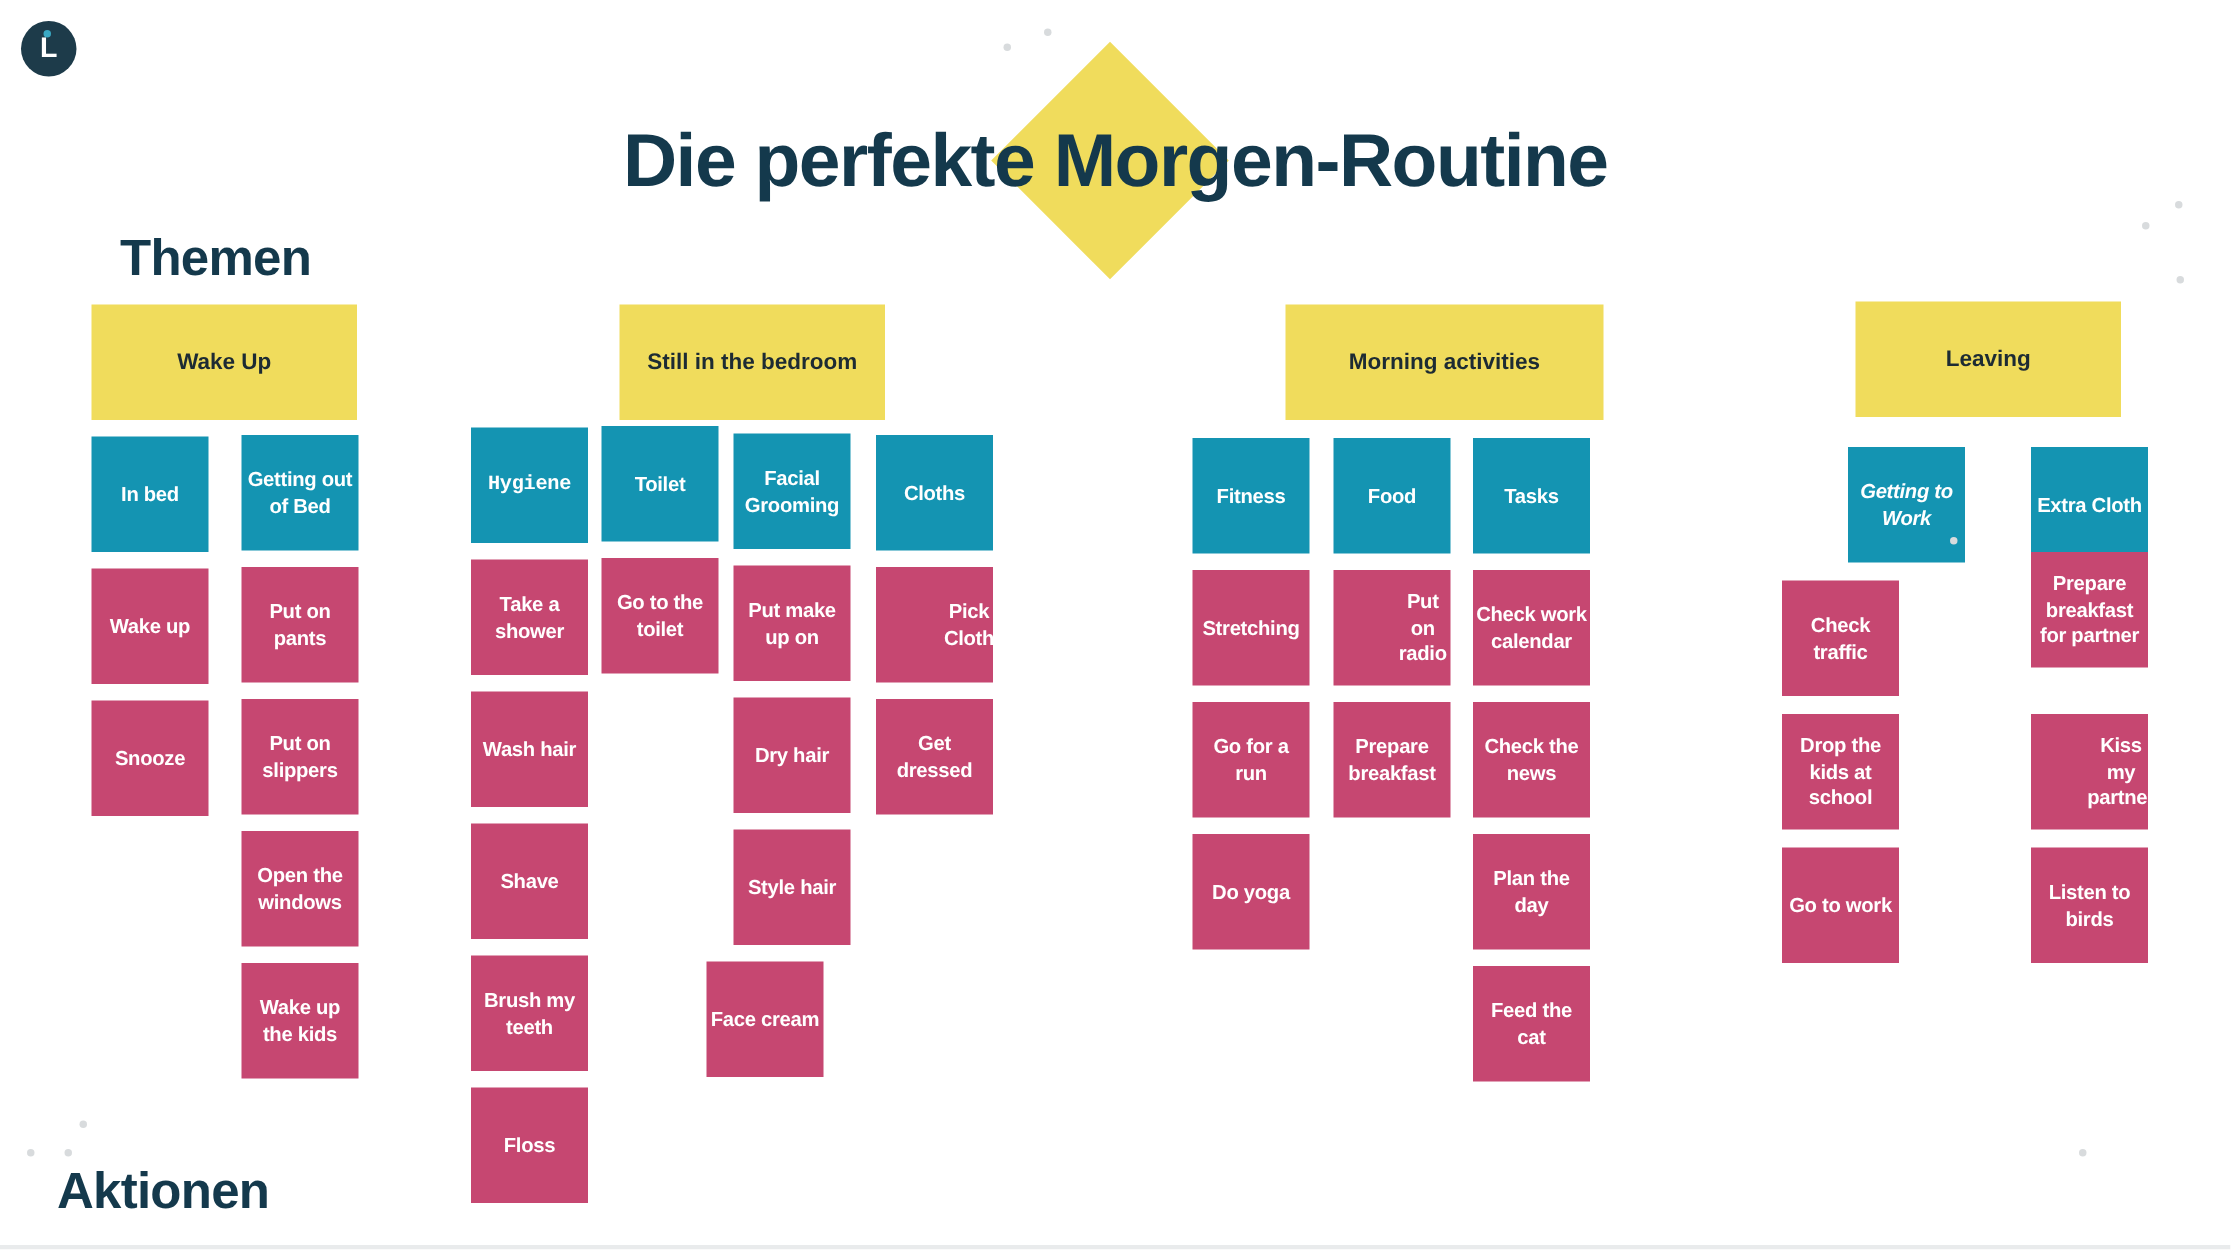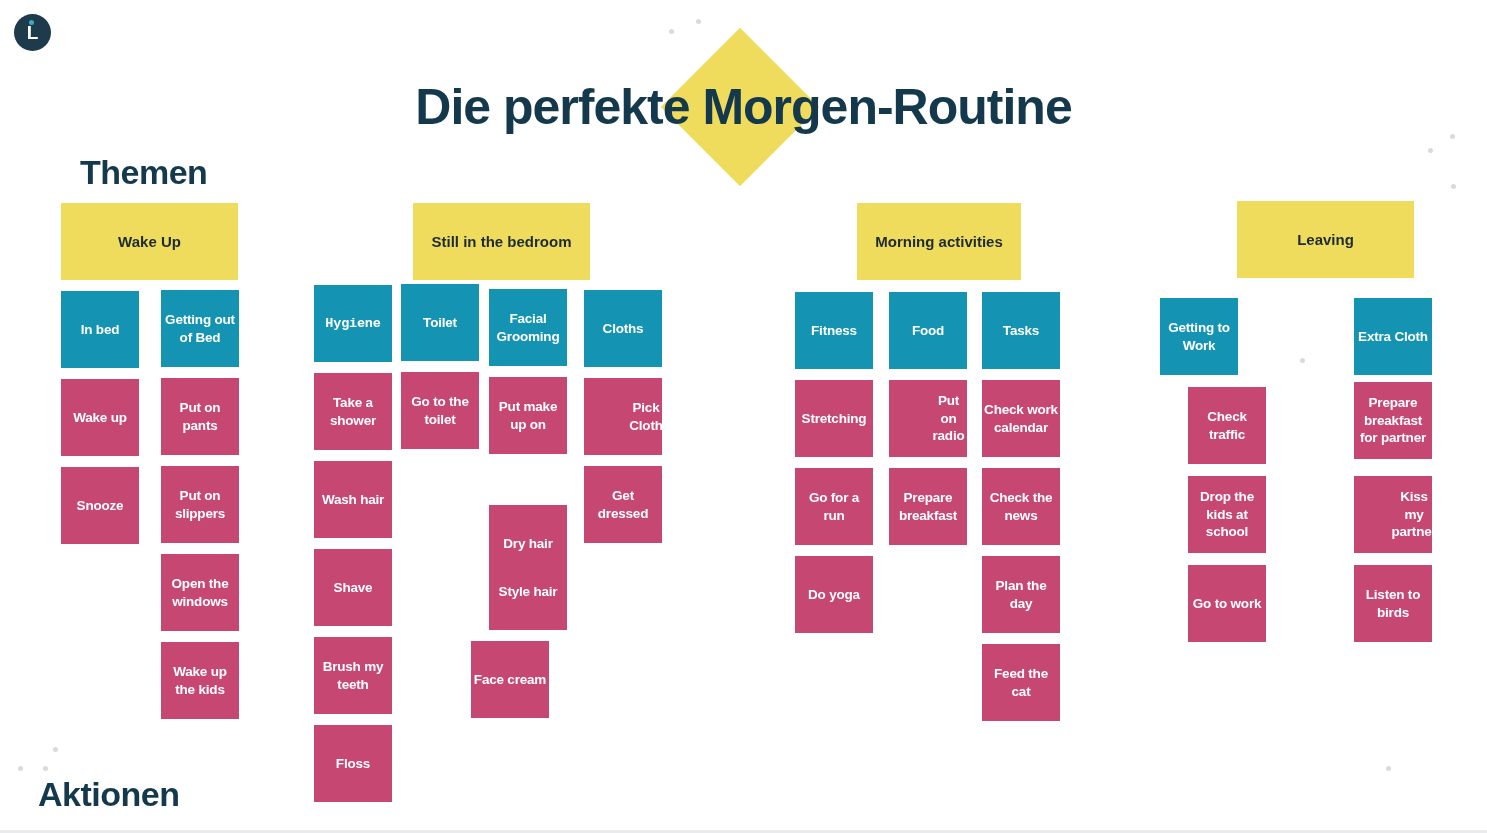--- a/index.html
+++ b/index.html
@@ -88,46 +88,46 @@
       <div class="card category" style="left: 314px; top: 285px; font-family: Liberation Mono, monospace;">Hygiene</div>
       <div class="card action" style="left: 314px; top: 373px;">Take a shower</div>
       <div class="card action" style="left: 314px; top: 461px;">Wash hair</div>
       <div class="card action" style="left: 314px; top: 549px;">Shave</div>
       <div class="card action" style="left: 314px; top: 637px;">Brush my teeth</div>
       <div class="card action" style="left: 314px; top: 725px;">Floss</div>
       <div class="card category" style="left: 401px; top: 284px;">Toilet</div>
       <div class="card action" style="left: 401px; top: 372px;">Go to the toilet</div>
       <div class="card category" style="left: 489px; top: 289px;">Facial Grooming</div>
       <div class="card action" style="left: 489px; top: 377px;">Put make up on</div>
-      <div class="card action" style="left: 489px; top: 465px; margin-top: 40px;">Dry hair</div>
+      <div class="card action" style="left: 489px; top: 465px;">Dry hair</div>
       <div class="card action" style="left: 489px; top: 553px;">Style hair</div>
       <div class="card action" style="left: 471px; top: 641px;">Face cream</div>
       <div class="card category" style="left: 584px; top: 290px;">Cloths</div>
       <div class="card action" style="left: 584px; top: 378px; padding-left: 48px;">Pick Cloth</div>
       <div class="card action" style="left: 584px; top: 466px;">Get dressed</div>
-      <div class="group-header" style="left: 857px; top: 203px; width: 164px;">Morning activities</div>
+      <div class="group-header" style="left: 857px; top: 203px; width: 212px;">Morning activities</div>
       <div class="card category" style="left: 795px; top: 292px;">Fitness</div>
       <div class="card action" style="left: 795px; top: 380px;">Stretching</div>
       <div class="card action" style="left: 795px; top: 468px;">Go for a run</div>
       <div class="card action" style="left: 795px; top: 556px;">Do yoga</div>
       <div class="card category" style="left: 889px; top: 292px;">Food</div>
       <div class="card action" style="left: 889px; top: 380px; padding-left: 43px;">Put on radio</div>
       <div class="card action" style="left: 889px; top: 468px;">Prepare breakfast</div>
       <div class="card category" style="left: 982px; top: 292px;">Tasks</div>
       <div class="card action" style="left: 982px; top: 380px;">Check work calendar</div>
       <div class="card action" style="left: 982px; top: 468px;">Check the news</div>
       <div class="card action" style="left: 982px; top: 556px;">Plan the day</div>
       <div class="card action" style="left: 982px; top: 644px;">Feed the cat</div>
       <div class="group-header" style="left: 1237px; top: 201px; width: 177px;">Leaving</div>
-      <div class="card category" style="left: 1160px; top: 298px;">Getting to Work</div>
+      <div class="card category" style="left: 1232px; top: 298px; font-style: italic;">Getting to Work</div>
       <div class="card action" style="left: 1188px; top: 387px;">Check traffic</div>
       <div class="card action" style="left: 1188px; top: 476px;">Drop the kids at school</div>
       <div class="card action" style="left: 1188px; top: 565px;">Go to work</div>
       <div class="card category" style="left: 1354px; top: 298px;">Extra Cloth</div>
-      <div class="card action" style="left: 1354px; top: 382px;">Prepare breakfast for partner</div>
+      <div class="card action" style="left: 1354px; top: 368px;">Prepare breakfast for partner</div>
       <div class="card action" style="left: 1354px; top: 476px; padding-left: 44px;">Kiss my partner</div>
       <div class="card action" style="left: 1354px; top: 565px;">Listen to birds</div>
     </div>
 
   <div class="dot" style="left:669px;top:29px"></div>
   <div class="dot" style="left:696px;top:19px"></div>
   <div class="dot" style="left:1450px;top:134px"></div>
   <div class="dot" style="left:1428px;top:148px"></div>
   <div class="dot" style="left:1451px;top:184px"></div>
   <div class="dot" style="left:1300px;top:358px"></div>

